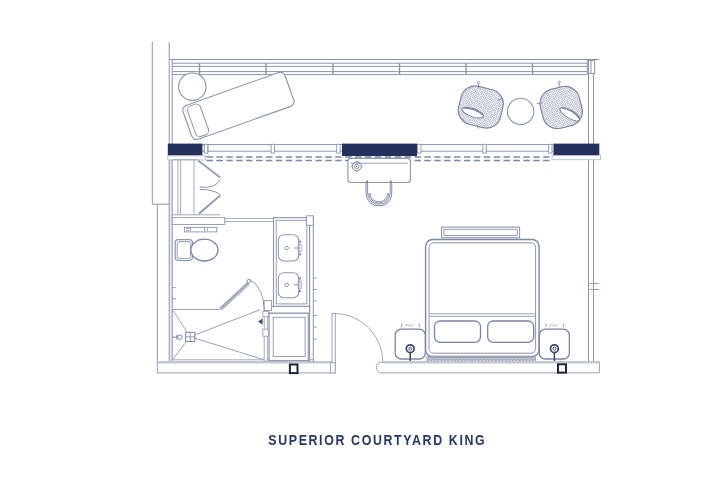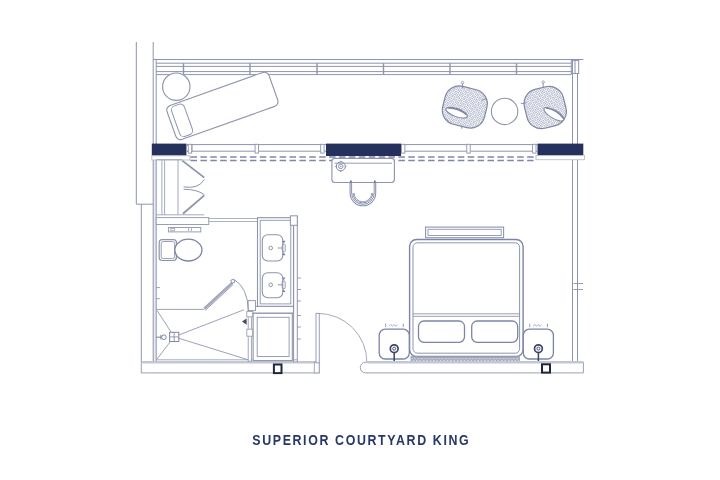--- a/index.html
+++ b/index.html
@@ -1,16 +1,16 @@
 <!DOCTYPE html>
 <html><head>
 <meta charset="utf-8">
 <style>
   html,body{margin:0;padding:0;background:#ffffff;}
-  #plan{width:648px;height:480px;position:relative;font-family:"Liberation Sans", sans-serif;}
+  #plan{width:648px;height:480px;position:relative;font-family:"Liberation Sans", sans-serif;margin-left:16px;}
 </style>
 </head>
 <body>
 <div id="plan">
 <svg width="720" height="480" viewBox="0 0 720 480" xmlns="http://www.w3.org/2000/svg">
 <defs>
   <pattern id="hatch" width="2.5" height="2.5" patternUnits="userSpaceOnUse">
     <path d="M0,2.5 L2.5,0 M0,0 L2.5,2.5" stroke="#9aa2bc" stroke-width="0.55" fill="none"></path>
   </pattern>
   <pattern id="hbhatch" width="3.4" height="5.6" patternUnits="userSpaceOnUse" patternTransform="translate(0.4 0.2)">

